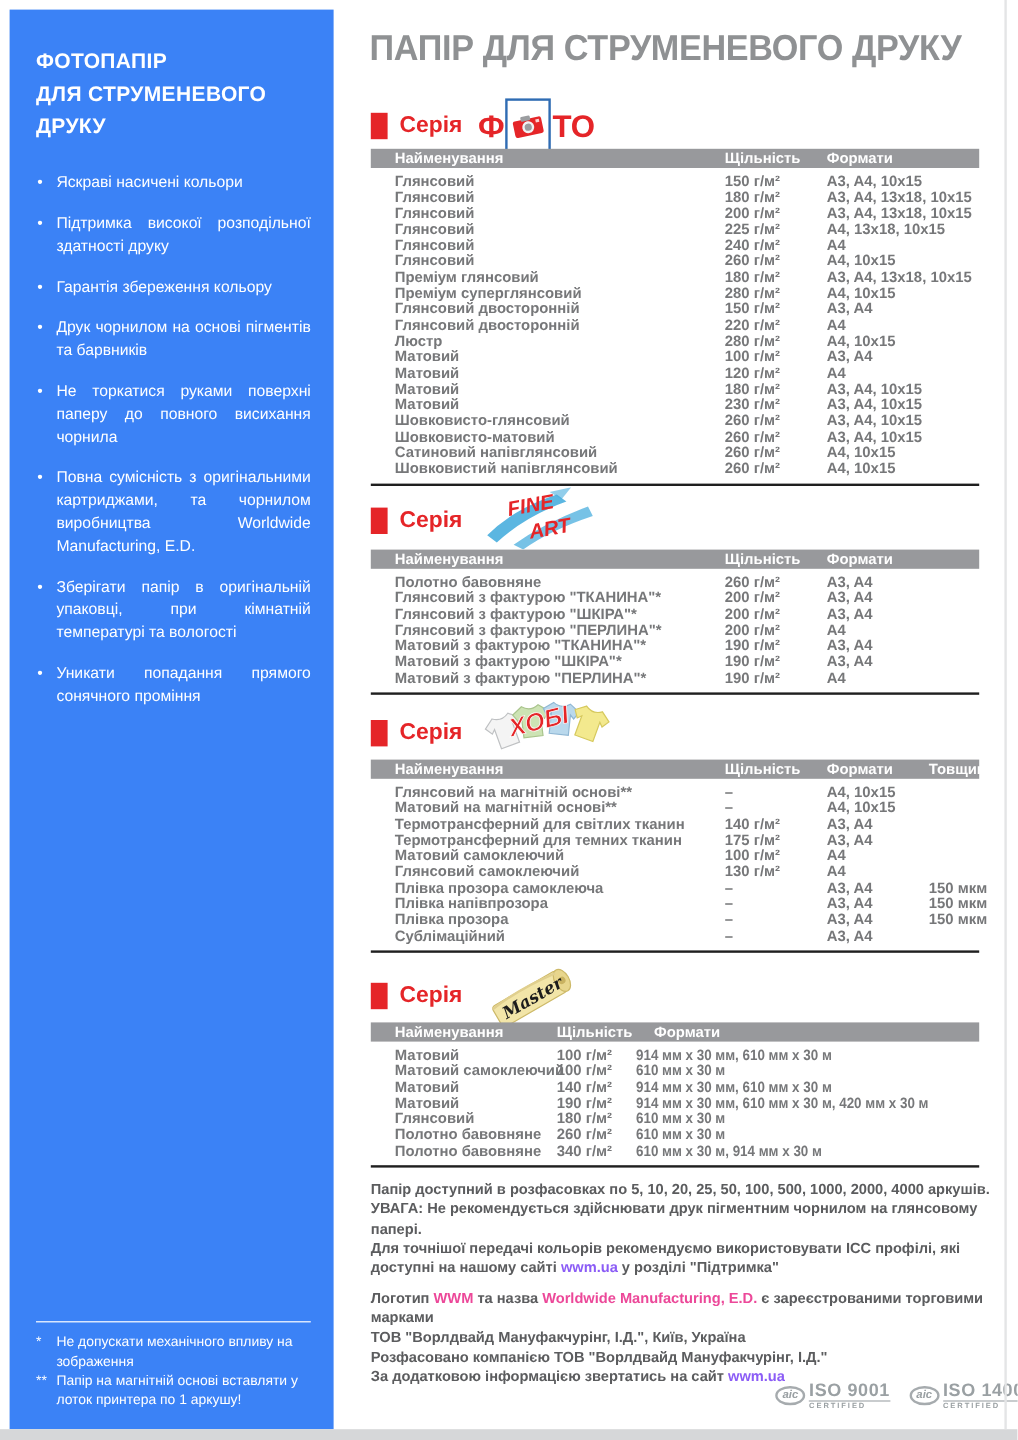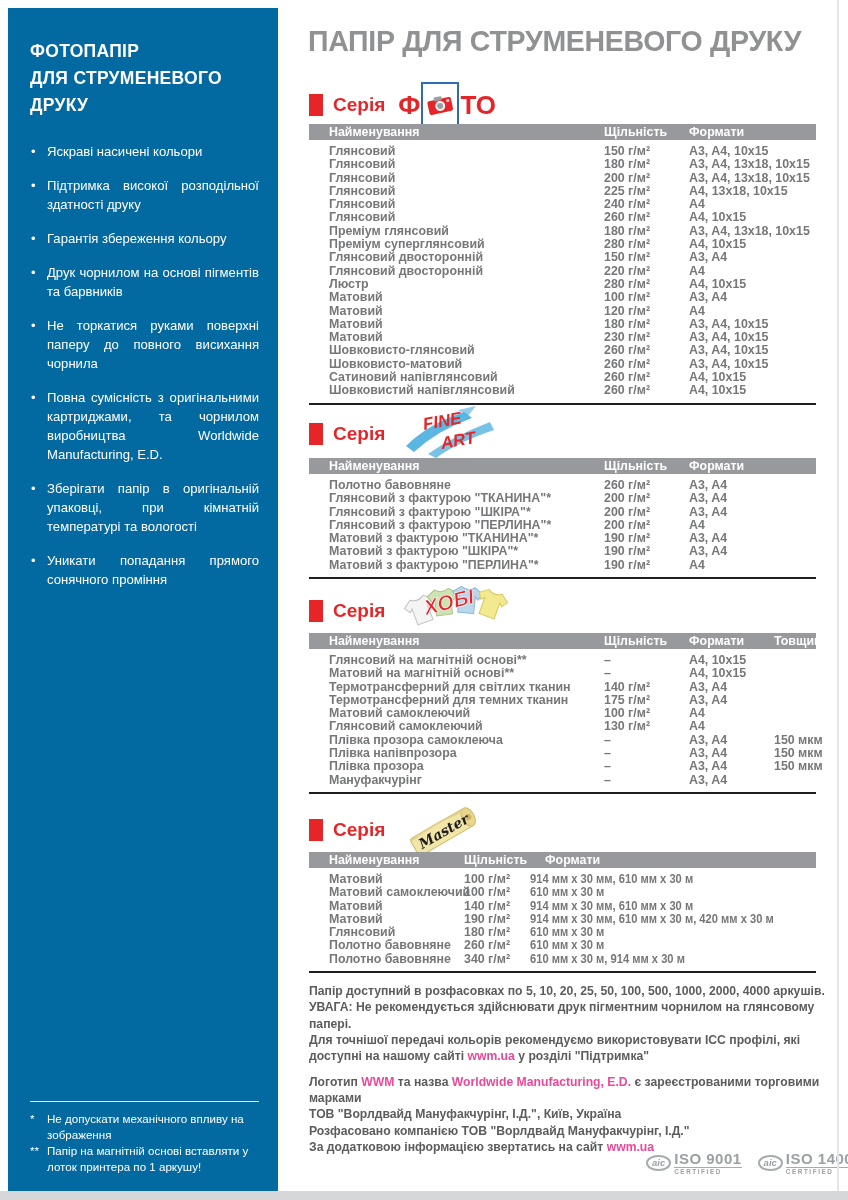--- a/index.html
+++ b/index.html
@@ -7,21 +7,21 @@
     width:848px;height:1200px;position:relative;background:#ffffff;
     font-family:"Liberation Sans", sans-serif;overflow:hidden;
   }
   
   .edge-bottom{position:absolute;left:0;top:1191px;width:848px;height:9px;background:#d6d7d9;}
   .edge-right{position:absolute;top:0;left:837px;width:2px;height:1191px;background:#e4e5e6;}
 
   
   .sidebar{
     position:absolute;left:8px;top:8px;width:270px;height:1183px;
-    background:#0369a1;color:#ffffff;box-sizing:border-box;
+    background:#3b82f6;color:#ffffff;box-sizing:border-box;
     padding:30px 19px 0 22px;
   }
   .sb-title{font-size:17.5px;font-weight:bold;line-height:1.55;letter-spacing:.3px;}
   .sb-bullets{margin-top:24px;}
   .sb-item{position:relative;padding-left:17px;margin-bottom:15px;
     font-size:13.1px;line-height:1.45;text-align:justify;}
   .sb-item::before{content:"•";position:absolute;left:1px;top:0;}
   .sb-foot{position:absolute;left:22px;right:19px;bottom:16px;
     border-top:1px solid #ffffff;padding-top:9px;font-size:11.6px;line-height:1.38;}
   .fn{position:relative;padding-left:17px;}
@@ -54,21 +54,21 @@
   .cols-a .c-name{left:20px;} .cols-a .c-dens{left:295px;}
   .cols-a .c-fmt{left:380px;} .cols-a .c-thk{left:465px;}
   .cols-m .c-name{left:20px;} .cols-m .c-dens{left:155px;}
   .cols-m .c-fmt{left:221px;transform:scaleX(.9);transform-origin:left center;}
   .cols-m.tbar .c-fmt{left:236px;transform:none;}
 
   
   .footer{position:absolute;left:309px;top:983px;width:516px;
     font-size:12.2px;font-weight:bold;color:#5b5c5e;line-height:1.34;}
   .footer .p2{margin-top:9px;}
-  .link{color:#ec4899;}
+  .link{color:#8b5cf6;}
   .red{color:#ec4899;}
 
   
   .certs{position:absolute;left:646px;top:1147px;display:flex;align-items:center;
     gap:16px;color:#9aa0a3;}
   .badge{display:flex;align-items:center;}
   .oval{border:2px solid #a6abae;border-radius:50%;padding:1px 4px;
     font-size:9.5px;font-style:italic;font-weight:bold;line-height:1.1;}
   .iso{margin-left:3px;}
   .iso-top{font-size:15px;font-weight:bold;line-height:1.05;
@@ -360,21 +360,21 @@
         <span class="c-fmt">A3, A4</span>
         <span class="c-thk">150 мкм</span>
       </div>
       <div class="trow">
         <span class="c-name">Плівка прозора</span>
         <span class="c-dens">–</span>
         <span class="c-fmt">A3, A4</span>
         <span class="c-thk">150 мкм</span>
       </div>
       <div class="trow">
-        <span class="c-name">Мануфакчурінг</span>
+        <span class="c-name">Сублімаційний</span>
         <span class="c-dens">–</span>
         <span class="c-fmt">A3, A4</span>
       </div>
     </div>
 </div>
 
 <div class="sec" style="top:808px;">
   <div class="sec-head" style="height:44px;">
     <div class="red-sq"></div>
     <div class="sec-label">Серія</div>

